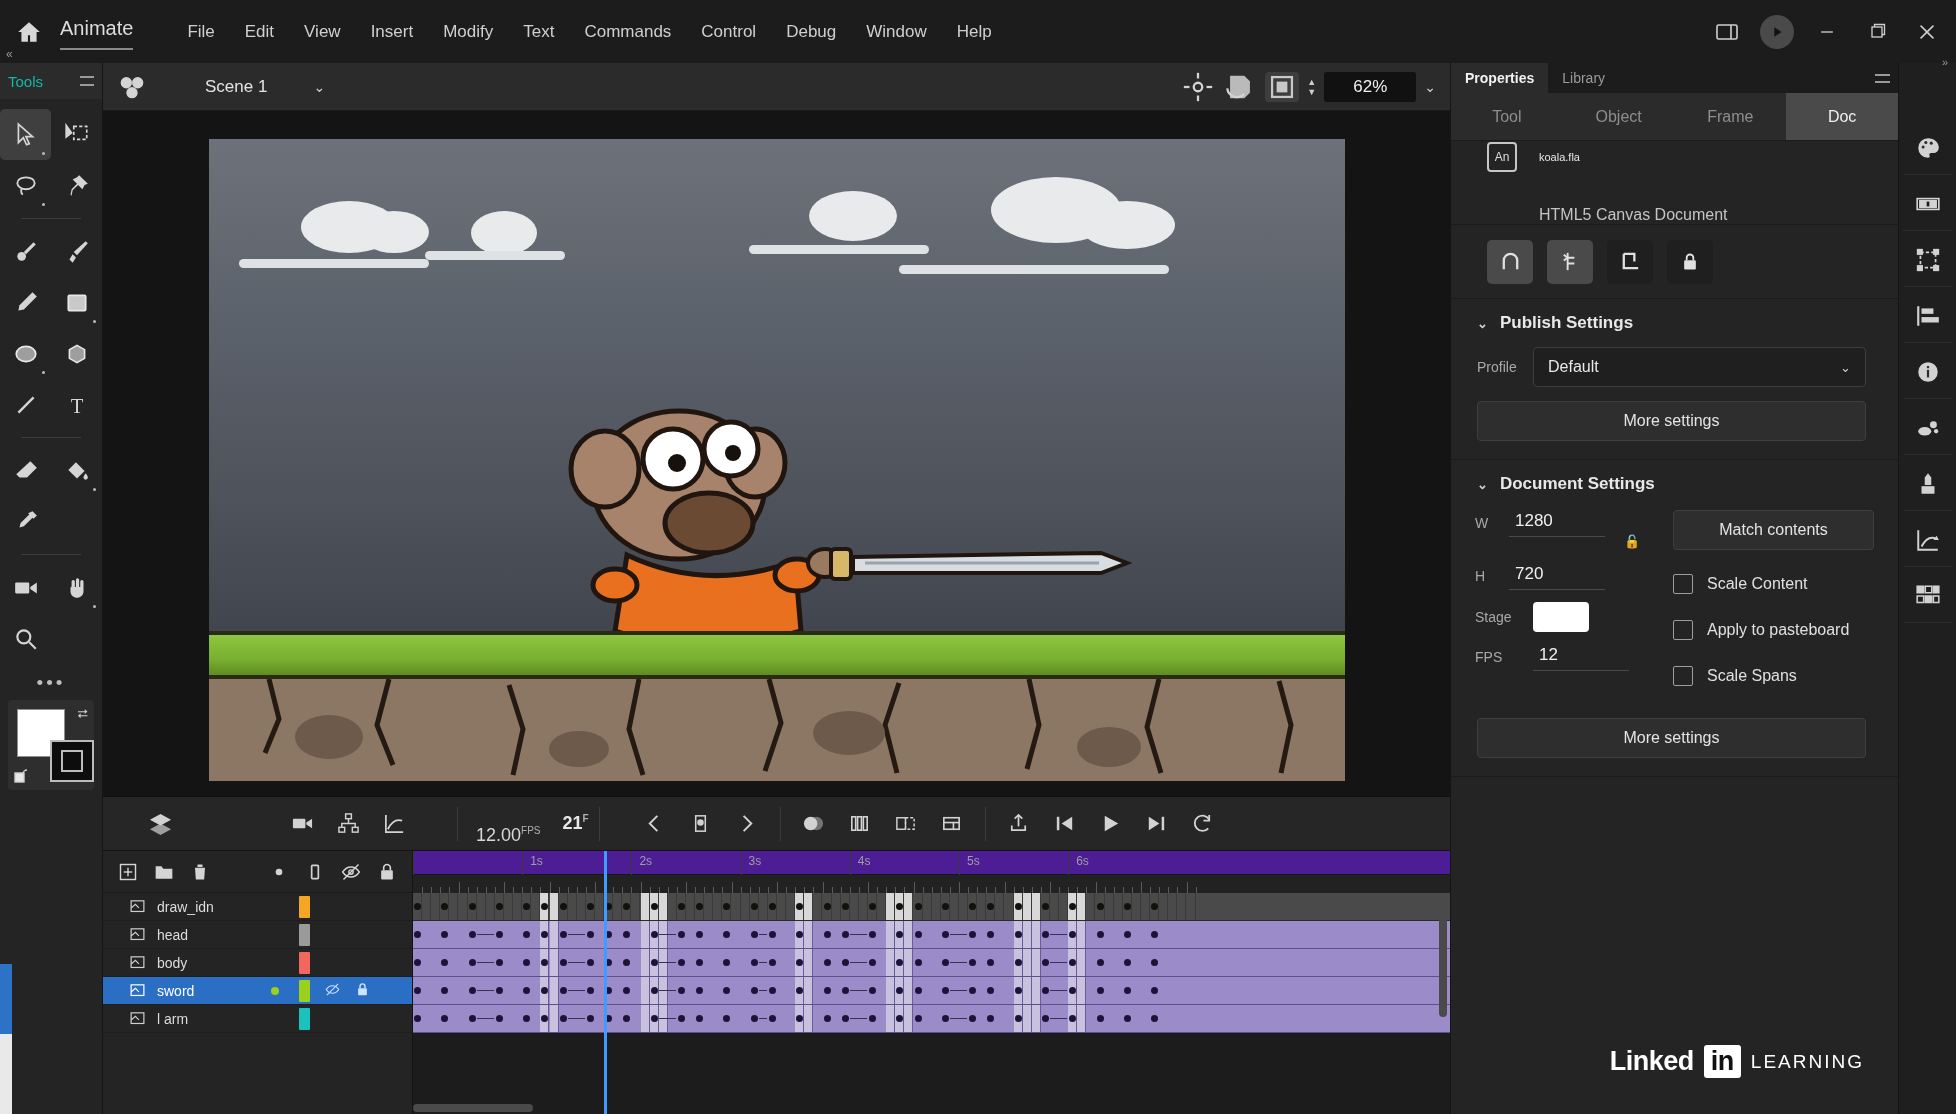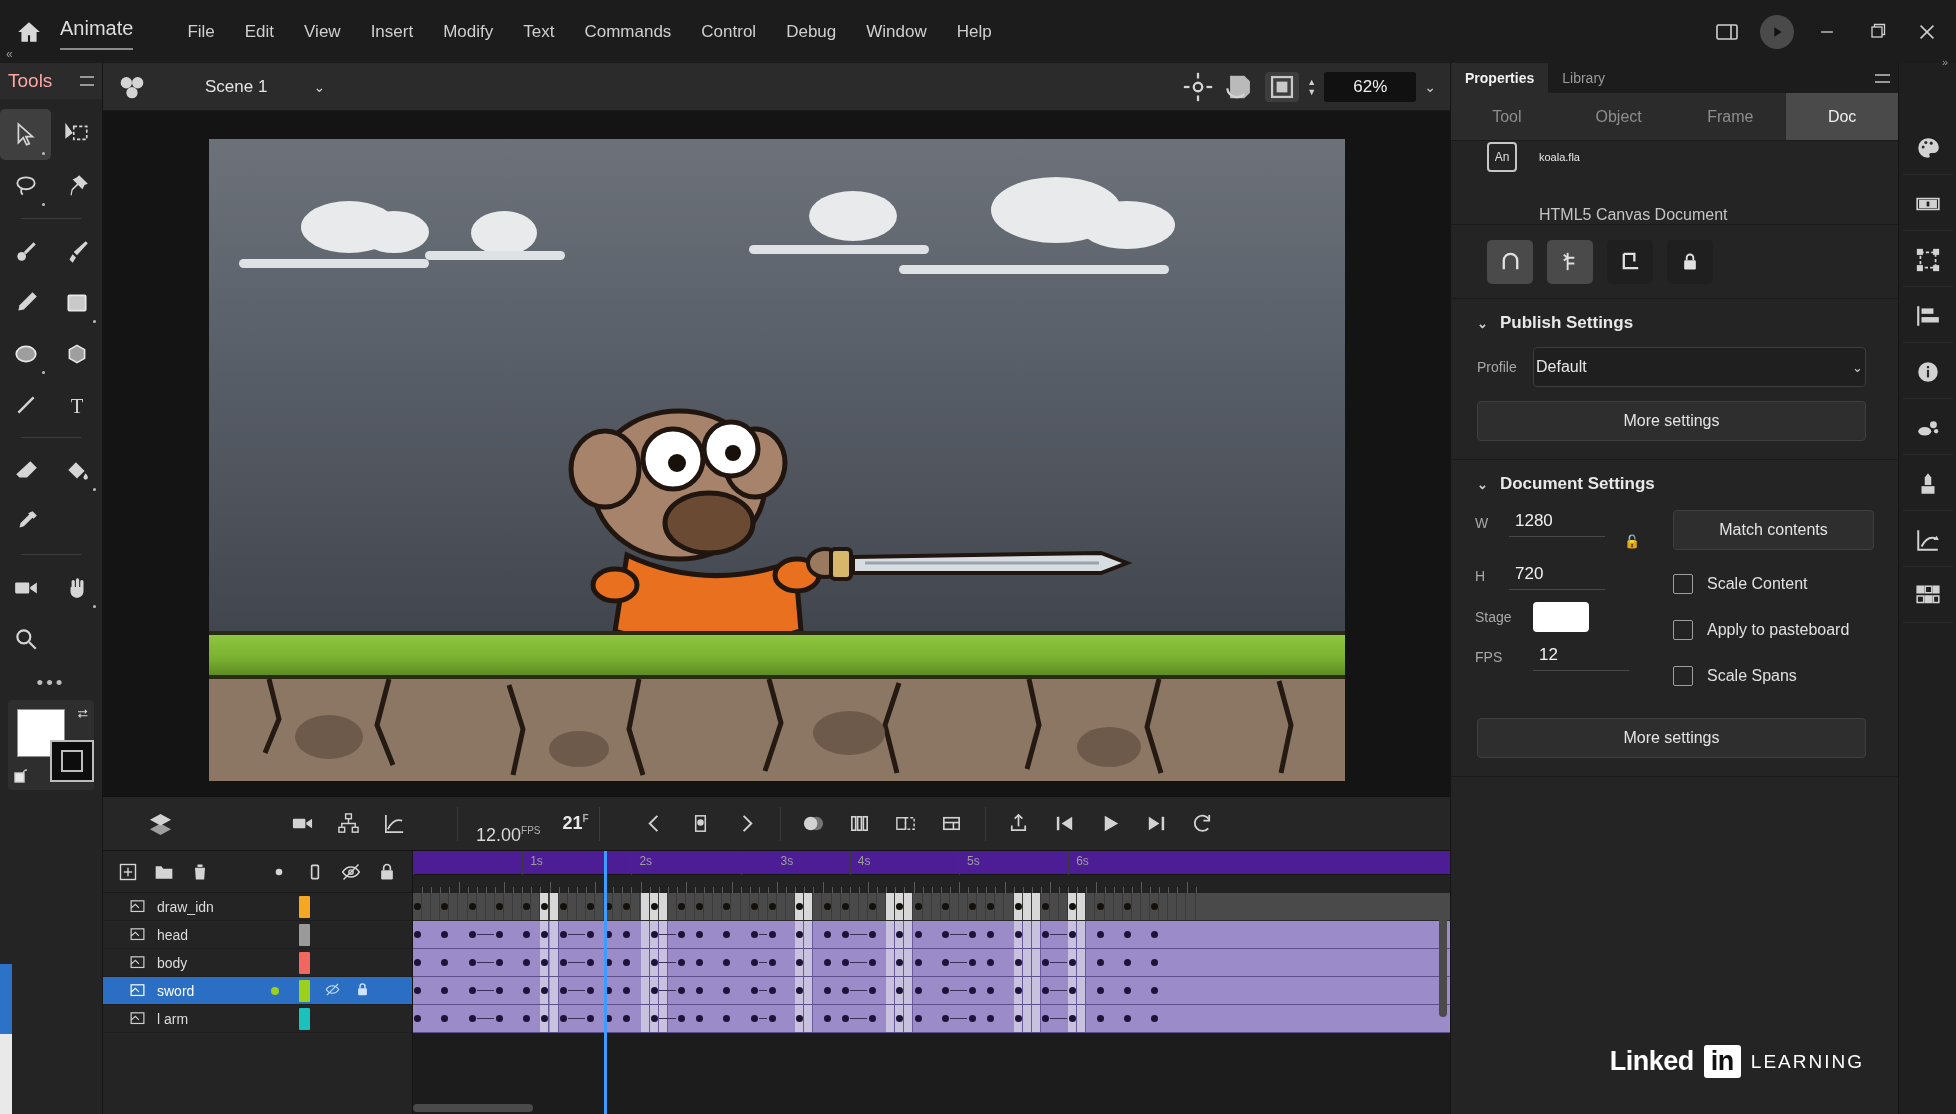--- a/index.html
+++ b/index.html
@@ -24,21 +24,21 @@
     display:flex; align-items:center; justify-content:center; }
 
   
   .body { flex:1; display:flex; min-height:0; }
 
   
   .tools { width:103px; background:#242424; display:flex; flex-direction:column; flex:0 0 103px;
     border-right:1px solid #151515; }
   .tools-hdr { height:36px; display:flex; align-items:center; padding:0 8px; position:relative;
     background:#2b2b2b;}
-  .tools-hdr .tt { font-size:19px; color:#fca5a5; }
+  .tools-hdr .tt { font-size:15px; color:#14b8a6; }
   .collapse-chev { position:absolute; left:6px; top:-16px; font-size:12px; color:#999; }
   .tools-hdr .menu-ic { position:absolute; right:8px; width:14px; height:10px;
     border-top:2px solid #9a9a9a; border-bottom:2px solid #9a9a9a; }
   .tgrid { padding:10px 0 0 0; display:flex; flex-wrap:wrap; }
   .tbtn { width:51px; height:51px; display:flex; align-items:center; justify-content:center;
     cursor:pointer; position:relative; color:#d5d5d5; }
   .tbtn svg { width:26px; height:26px; }
   .tbtn.sel { background:#3f3f3f; border-radius:5px; }
   .tbtn .corner { position:absolute; right:6px; bottom:5px; width:3px; height:3px;
     background:#bbb; border-radius:50%; }
@@ -172,21 +172,21 @@
   .snapbtn { width:46px; height:44px; border-radius:5px; display:flex; align-items:center;
     justify-content:center; color:#e0e0e0; cursor:pointer; background:#1f1f1f; }
   .snapbtn.on { background:#4a4a4a; }
   .sect { border-bottom:1px solid #1b1b1b; padding:14px 0 18px; }
   .sect-hd { display:flex; align-items:center; gap:12px; padding:0 0 14px 26px;
     font-size:17px; color:#e8e8e8; font-weight:bold; cursor:pointer; }
   .chev { color:#cfcfcf; font-size:13px; }
   .row { display:flex; align-items:center; padding:0 32px 0 26px; margin-bottom:14px; }
   .lbl { font-size:14px; color:#a8a8a8; width:56px; }
   .select { flex:1; height:40px; background:#1f1f1f; border:1px solid #3d3d3d; border-radius:4px;
-    display:flex; align-items:center; padding:0 2px; font-size:16px; color:#e8e8e8;
+    display:flex; align-items:center; padding:0 14px; font-size:16px; color:#e8e8e8;
     justify-content:space-between; cursor:pointer; }
   .bigbtn { margin:0 32px 0 26px; height:40px; background:#2e2e2e; border:1px solid #3f3f3f;
     border-radius:4px; display:flex; align-items:center; justify-content:center;
     font-size:16px; color:#e4e4e4; cursor:pointer; }
   .dsgrid { display:flex; padding:0 24px; gap:18px; }
   .dsleft { width:180px; }
   .dsright { flex:1; padding-top:2px; }
   .numrow { display:flex; align-items:center; margin-bottom:6px; position:relative; }
   .numrow .nl { font-size:14px; color:#a8a8a8; width:34px; }
   .numv { font-size:17px; color:#f0f0f0; border-bottom:1px solid #4a4a4a; padding:3px 6px 5px;
@@ -731,21 +731,21 @@
             </div>
           </div>
 
           <div class="framepane">
             <div class="ruler" id="ruler">
                 <div class="rtick" style="left: 109.2px;"></div>
                 <div class="rsec" style="left: 117.2px;">1s</div>
                 <div class="rtick" style="left: 218.4px;"></div>
                 <div class="rsec" style="left: 226.4px;">2s</div>
                 <div class="rtick" style="left: 327.6px;"></div>
-                <div class="rsec" style="left: 335.6px; margin-left: 32px;">3s</div>
+                <div class="rsec" style="left: 335.6px;">3s</div>
                 <div class="rtick" style="left: 436.8px;"></div>
                 <div class="rsec" style="left: 444.8px;">4s</div>
                 <div class="rtick" style="left: 546px;"></div>
                 <div class="rsec" style="left: 554px;">5s</div>
                 <div class="rtick" style="left: 655.2px;"></div>
                 <div class="rsec" style="left: 663.2px;">6s</div>
                 <div class="rtick" style="left: 0px;"></div>
               </div>
             <div class="subruler" id="subruler">
                 <div class="stick" style="left: 9.1px; height: 6px;"></div>

